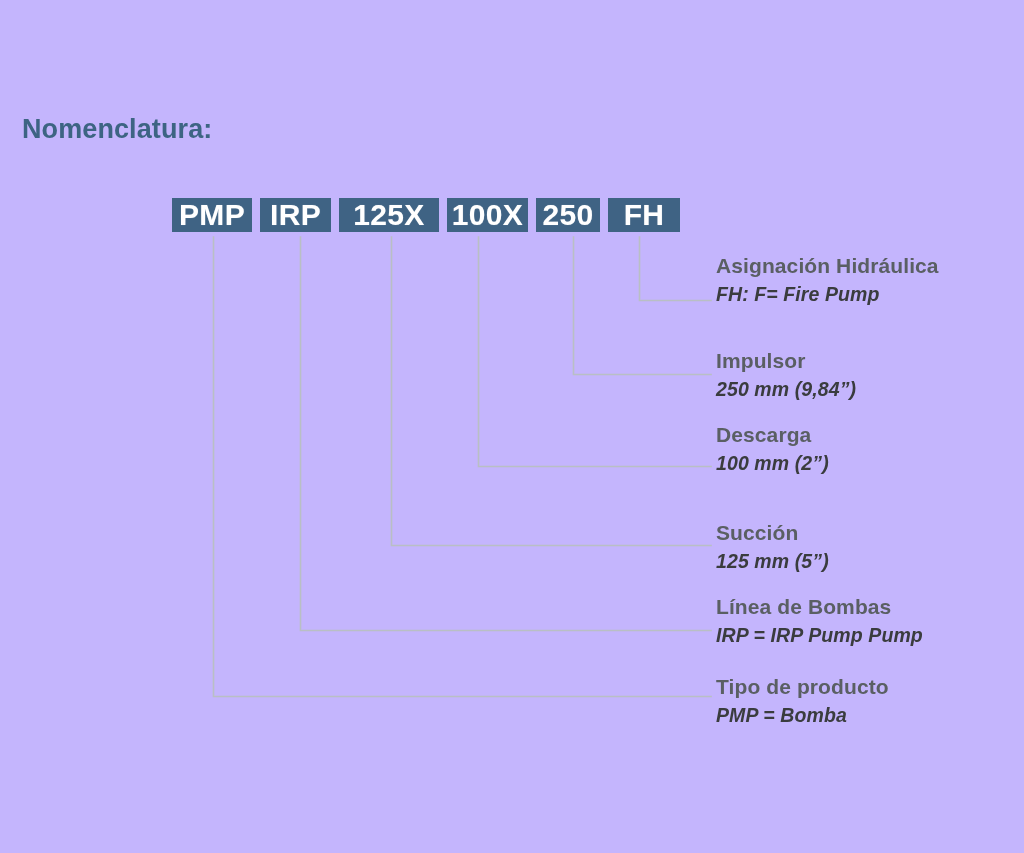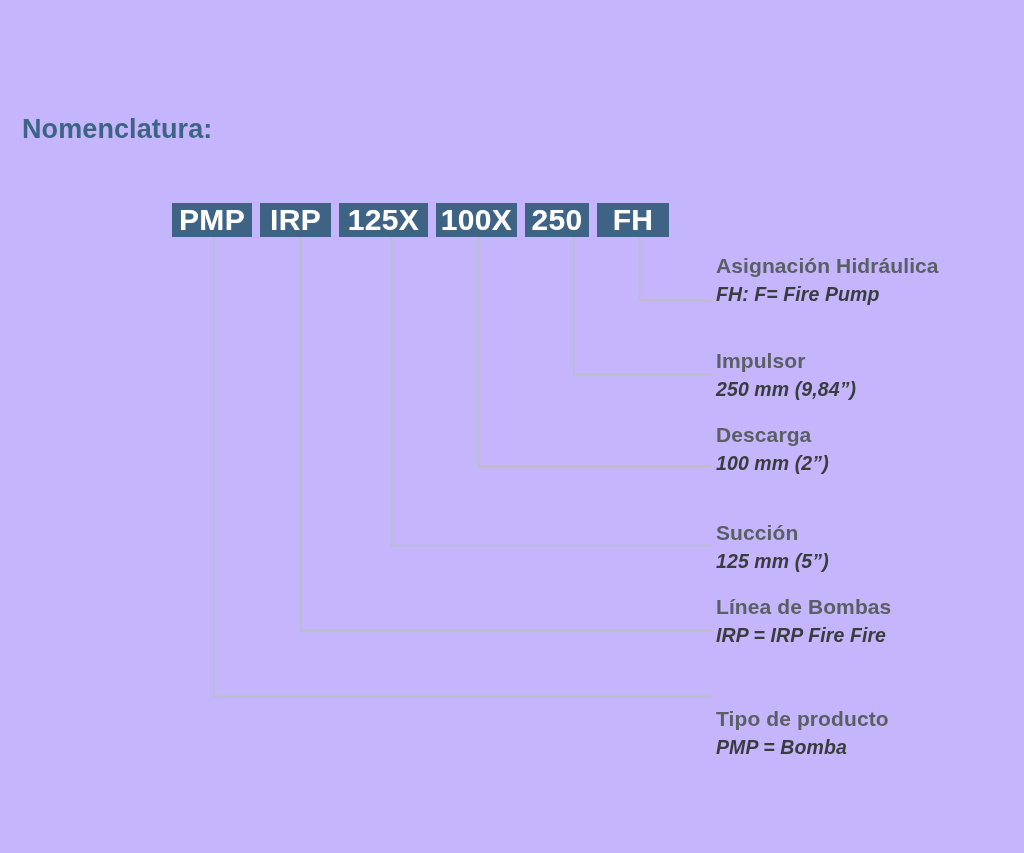--- a/index.html
+++ b/index.html
@@ -33,21 +33,21 @@
     white-space: nowrap;
   }
 
   
   #code-row {
     position: absolute;
     left: 172px;
     top: 192px;
     height: 45px;
     display: flex;
-    align-items: flex-end;
+    align-items: center;
   }
   .code-box {
     background: #3f6384;
     color: #ffffff;
     font-size: 30px;
     font-weight: bold;
     letter-spacing: 0.3px;
     display: flex;
     align-items: center;
     justify-content: center;
@@ -115,21 +115,21 @@
     <path d="M 391.5 237 L 391.5 545.5 L 711 545.5"></path>
 
     <path d="M 300.5 237 L 300.5 630.5 L 711 630.5"></path>
 
     <path d="M 213.5 237 L 213.5 696.5 L 711 696.5"></path>
   </svg>
 
   <div id="code-row">
     <div class="code-box" style="width:80px">PMP</div>
     <div class="code-box" style="width:71px">IRP</div>
-    <div class="code-box" style="width:89px">125X</div>
+    <div class="code-box" style="width:100px">125X</div>
     <div class="code-box" style="width:81px">100X</div>
     <div class="code-box" style="width:64px">250</div>
     <div class="code-box" style="width:72px">FH</div>
   </div>
 
   <div class="label-group" style="top:255px">
     <div class="label-title">Asignación Hidráulica</div>
     <div class="label-sub">FH: F= Fire Pump</div>
   </div>
 
@@ -143,21 +143,21 @@
     <div class="label-sub">100 mm (2”)</div>
   </div>
 
   <div class="label-group" style="top:522px">
     <div class="label-title">Succión</div>
     <div class="label-sub">125 mm (5”)</div>
   </div>
 
   <div class="label-group" style="top:596px">
     <div class="label-title">Línea de Bombas</div>
-    <div class="label-sub">IRP = IRP Fire Fire</div>
+    <div class="label-sub">IRP = IRP Pump Pump</div>
   </div>
 
-  <div class="label-group" style="top:708px">
+  <div class="label-group" style="top:676px">
     <div class="label-title">Tipo de producto</div>
     <div class="label-sub">PMP = Bomba</div>
   </div>
 
 </div>
 
 </body></html>

